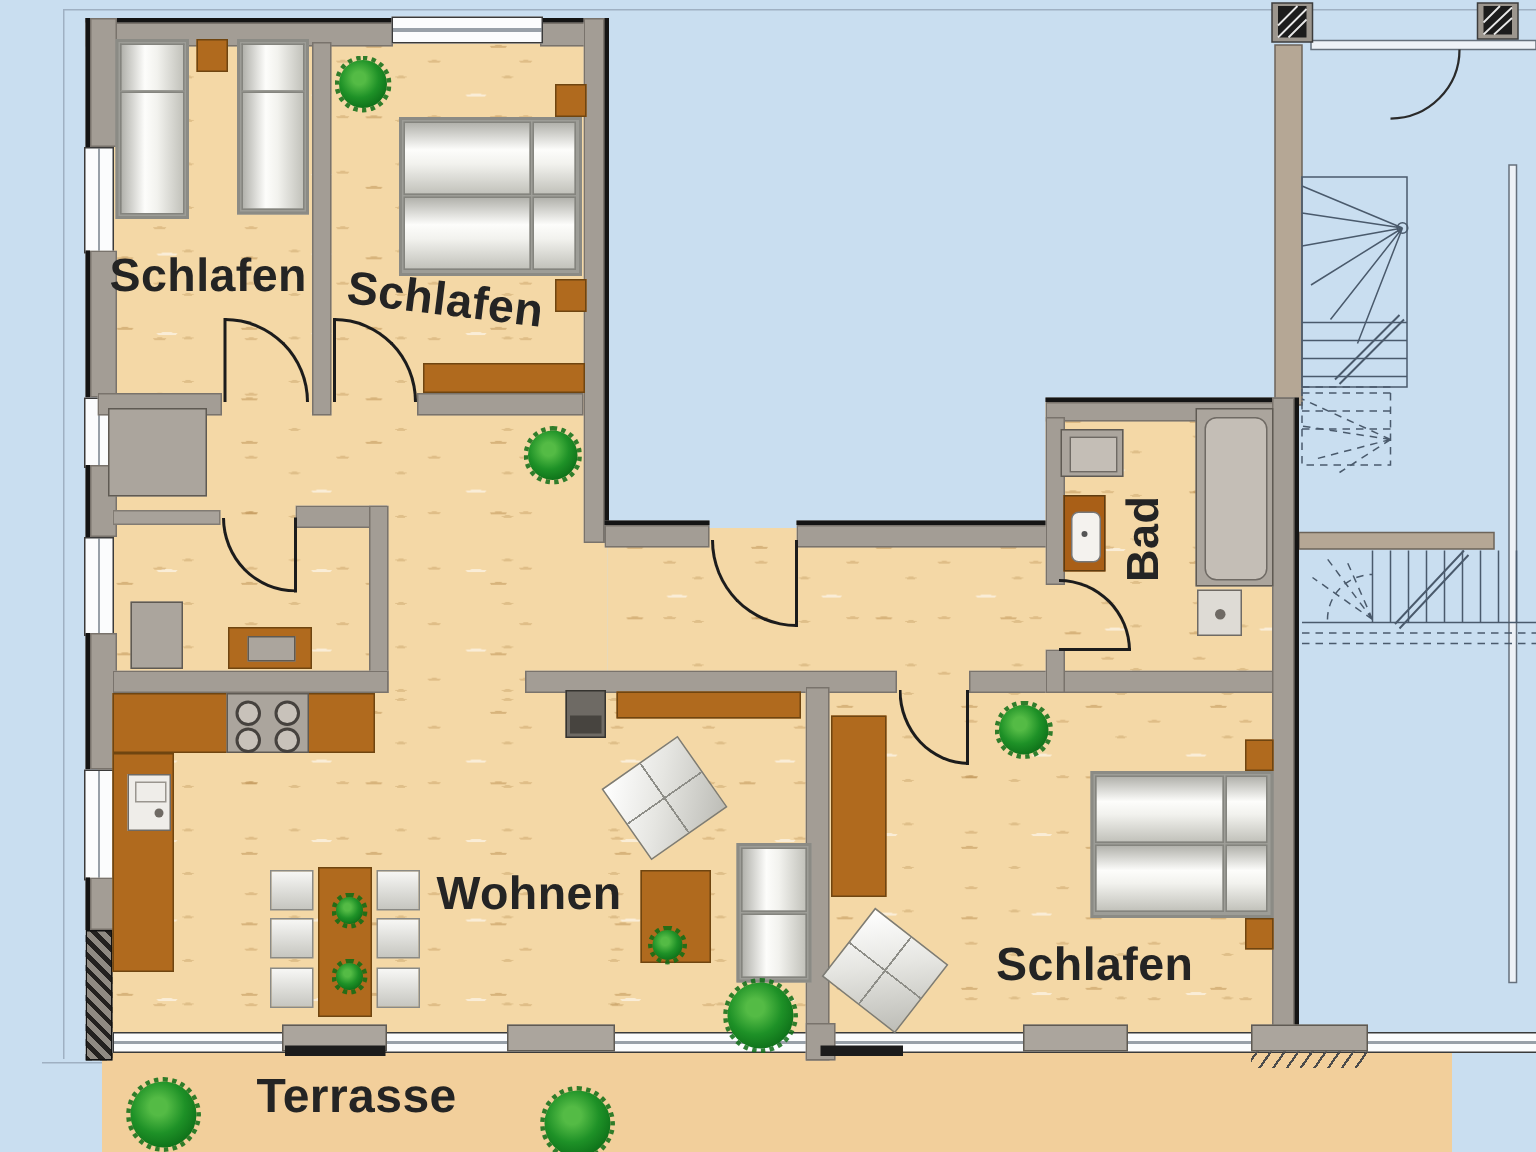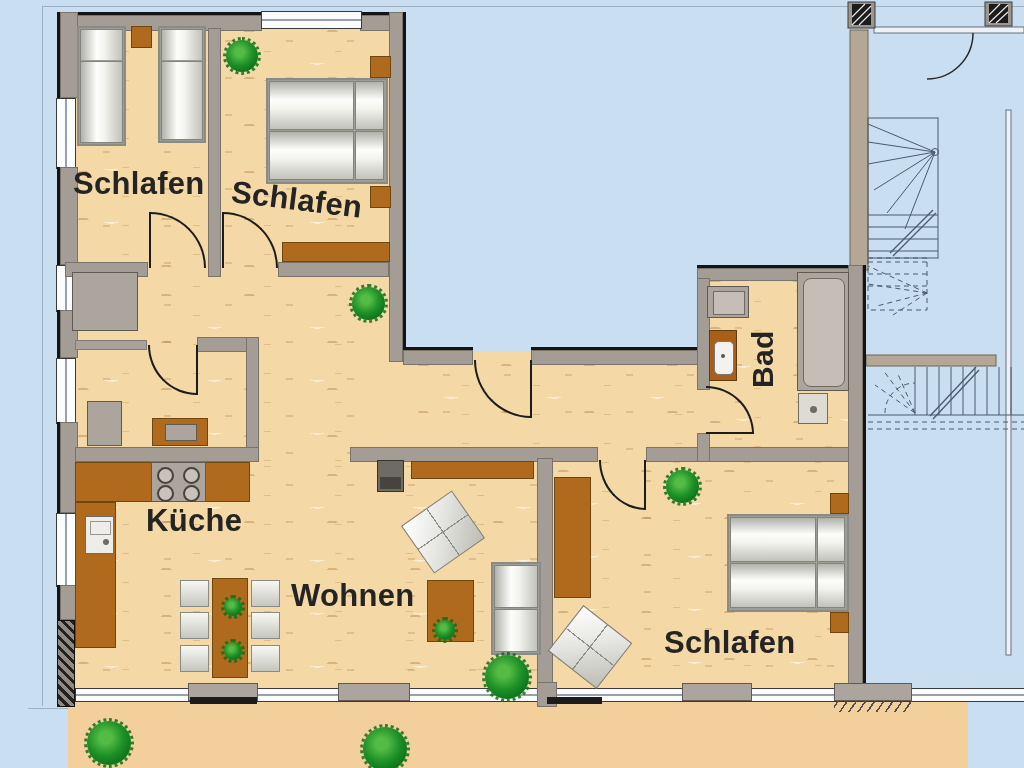--- a/index.html
+++ b/index.html
@@ -256,18 +256,18 @@
   <div class="plant" style="left:224px;top:598px;width:18px;height:18px;"></div>
   <div class="plant" style="left:224px;top:642px;width:18px;height:18px;"></div>
   <div class="plant" style="left:435px;top:620px;width:20px;height:20px;"></div>
   <div class="plant" style="left:485px;top:655px;width:44px;height:44px;"></div>
   <div class="plant" style="left:666px;top:470px;width:33px;height:33px;"></div>
   <div class="plant" style="left:87px;top:721px;width:44px;height:44px;"></div>
   <div class="plant" style="left:363px;top:727px;width:44px;height:44px;"></div>
 
   <div class="lbl" style="left:73px;top:166px;">Schlafen</div>
   <div class="lbl" style="left:231px;top:182px;transform:rotate(7deg);">Schlafen</div>
-  <div class="lbl" style="left:146px;top:503px;">Küche</div>
   <div class="lbl" style="left:291px;top:578px;">Wohnen</div>
   <div class="lbl" style="left:746px;top:388px;transform:rotate(-90deg);transform-origin:0 0;font-size:30px;">Bad</div>
   <div class="lbl" style="left:664px;top:625px;">Schlafen</div>
+  <div class="lbl" style="left:171px;top:712px;font-size:32px;">Terrasse</div>
 
 </div>
 
 </body></html>

